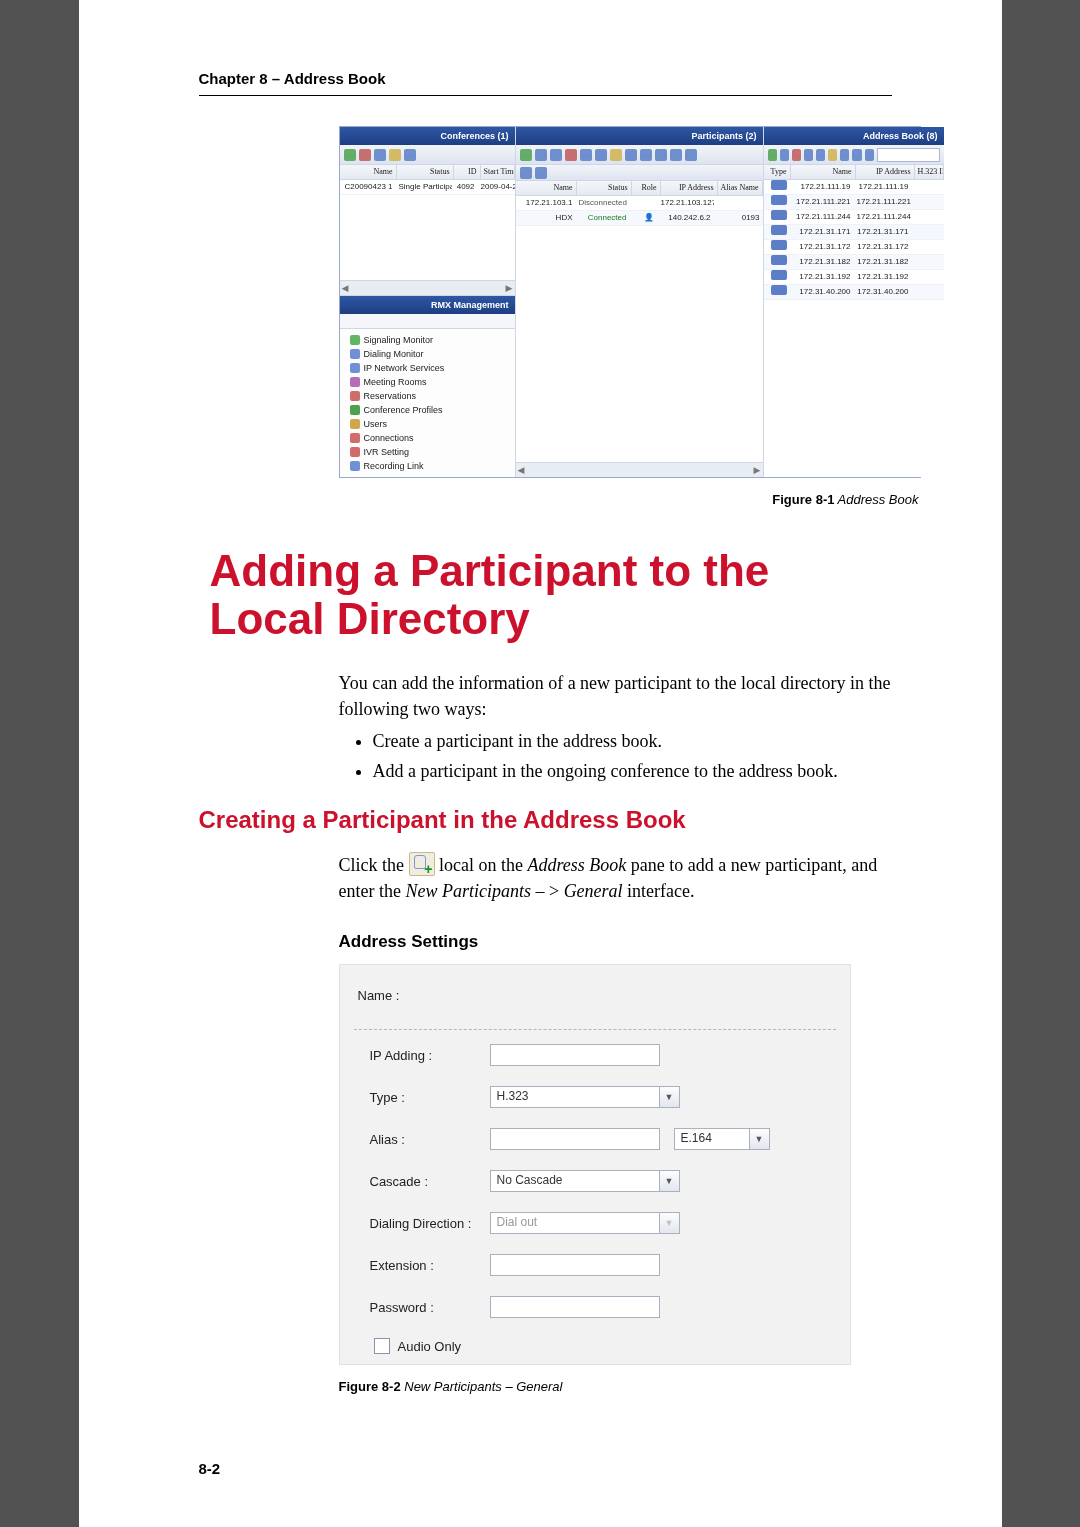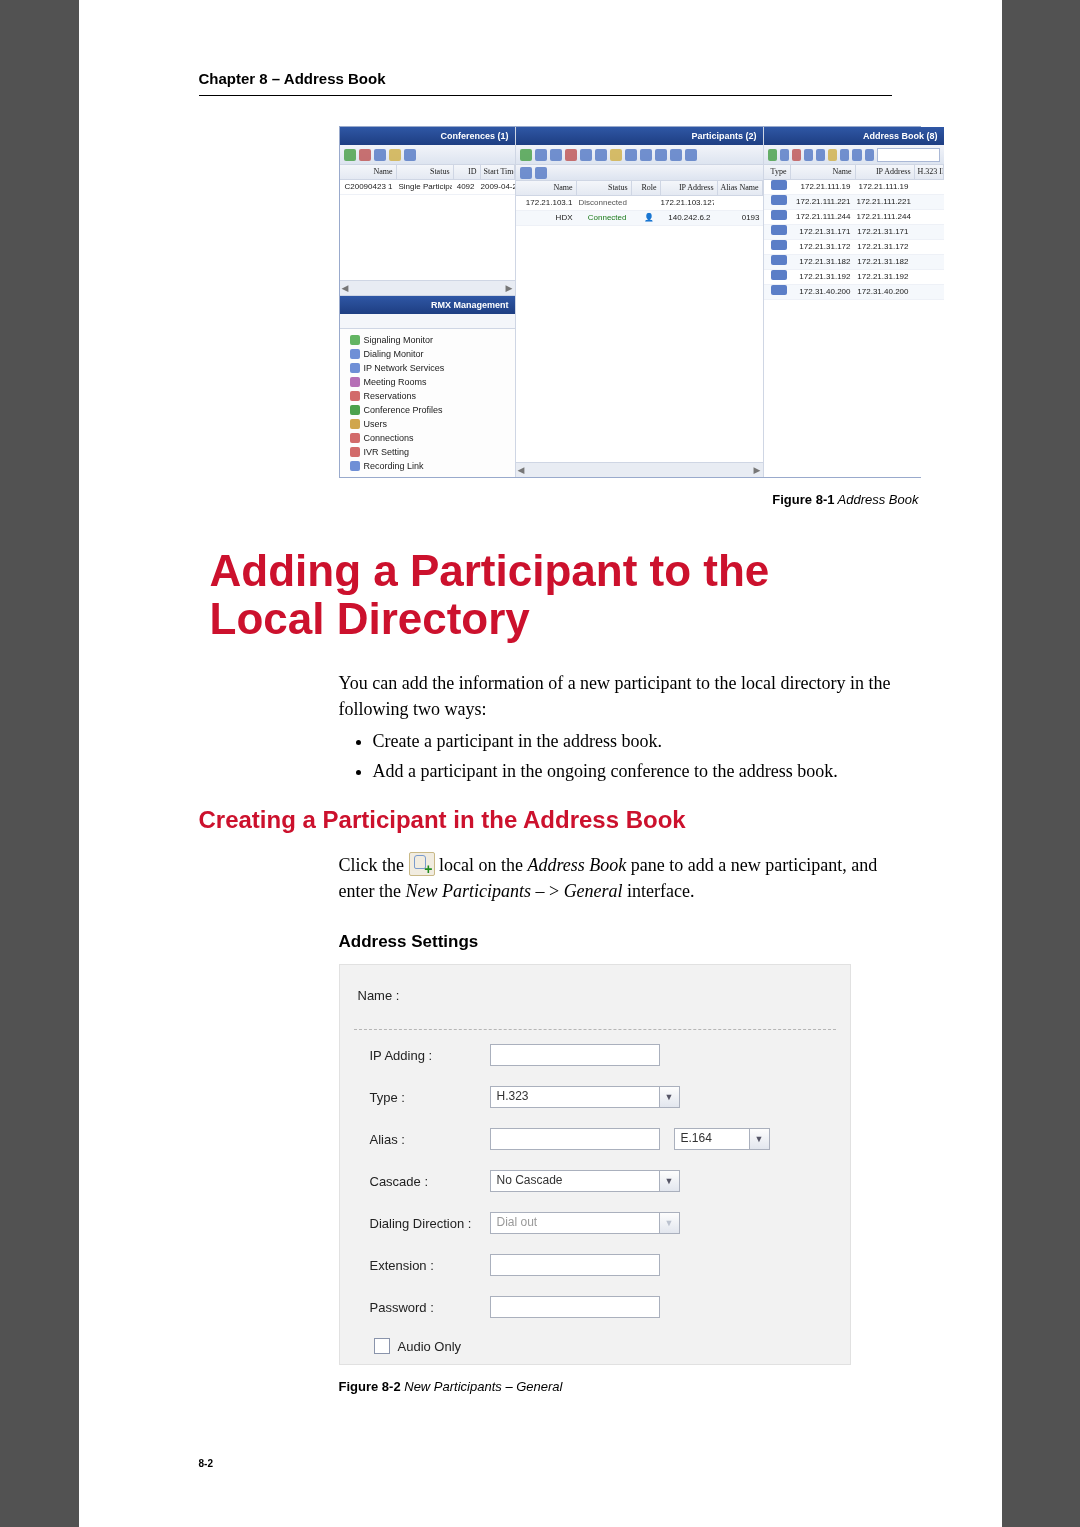--- a/index.html
+++ b/index.html
@@ -308,23 +308,23 @@
   .figcap2 {
     font-size: 13px;
     font-style: italic;
     margin: 14px 0 0 140px;
   }
   .figcap2 b { font-weight: 700; font-style: normal; font-family: Arial, sans-serif; }
 
   .pagenum {
     position: absolute;
     left: 120px;
-    bottom: 58px;
+    bottom: 50px;
     font-weight: 700;
-    font-size: 10px;
+    font-size: 15px;
   }
 </style>
 </head>
 <body>
 
 <div class="page">
 
   <div class="chap-header">Chapter 8 – Address Book</div>
   <hr class="chap-rule">
 

